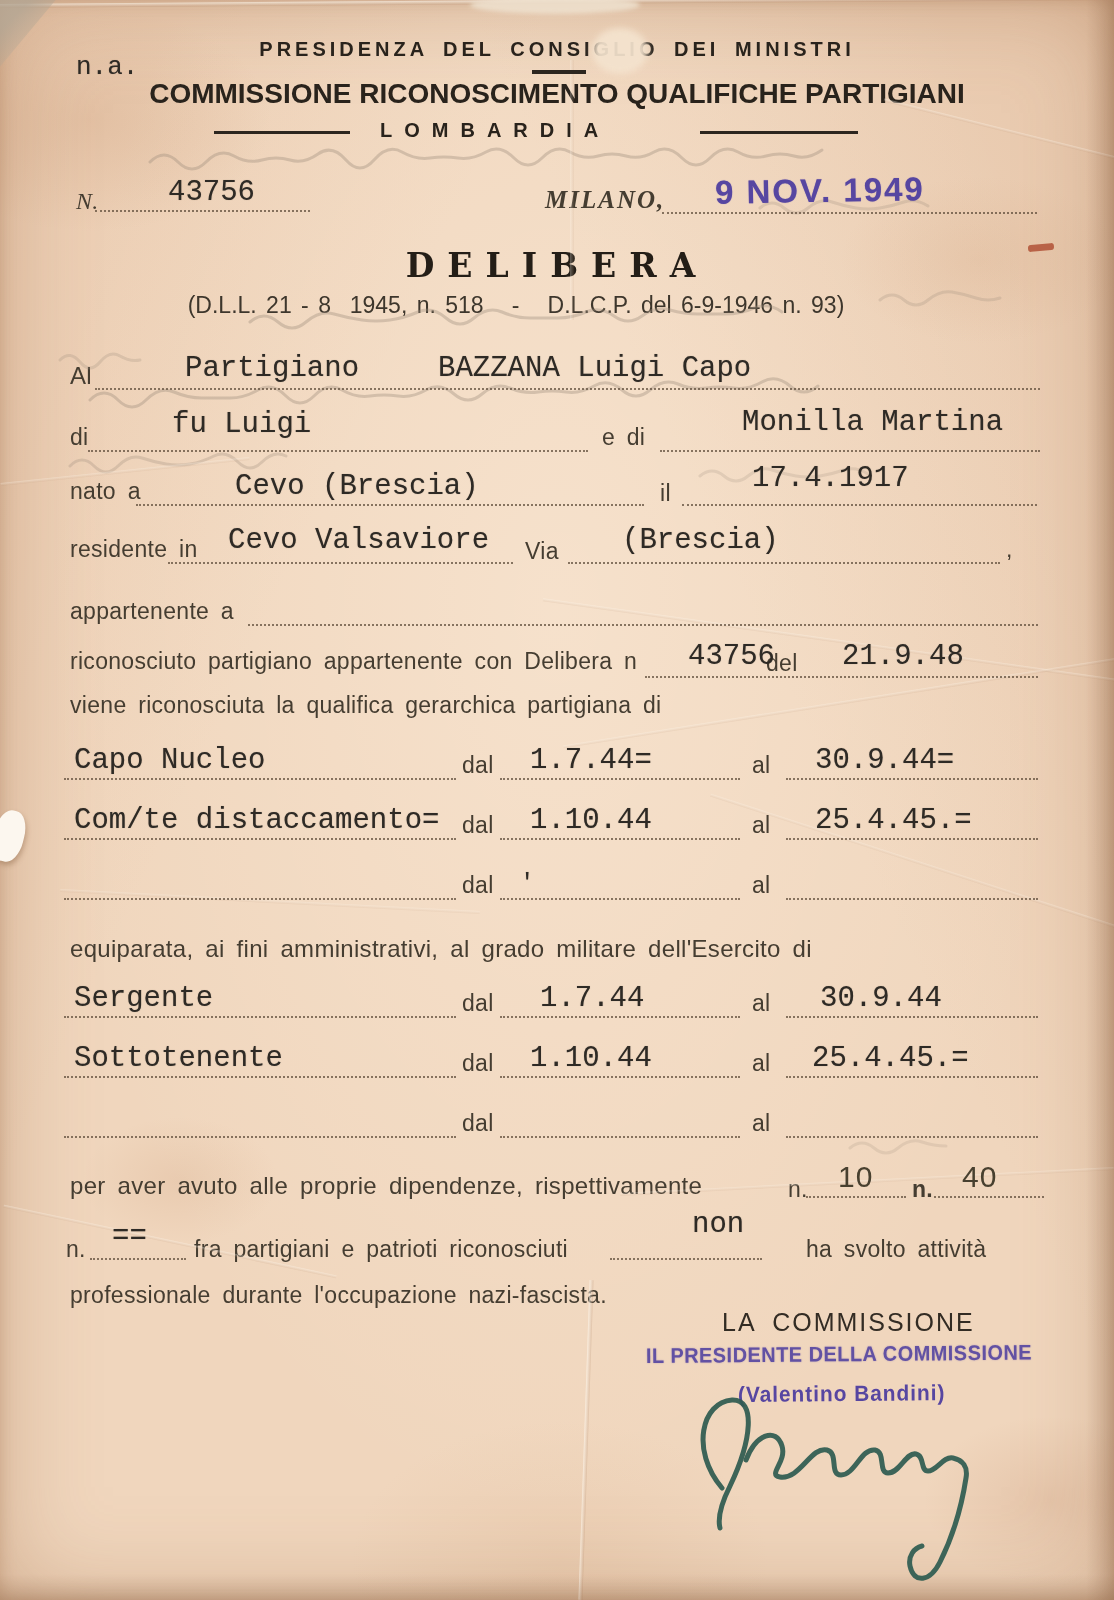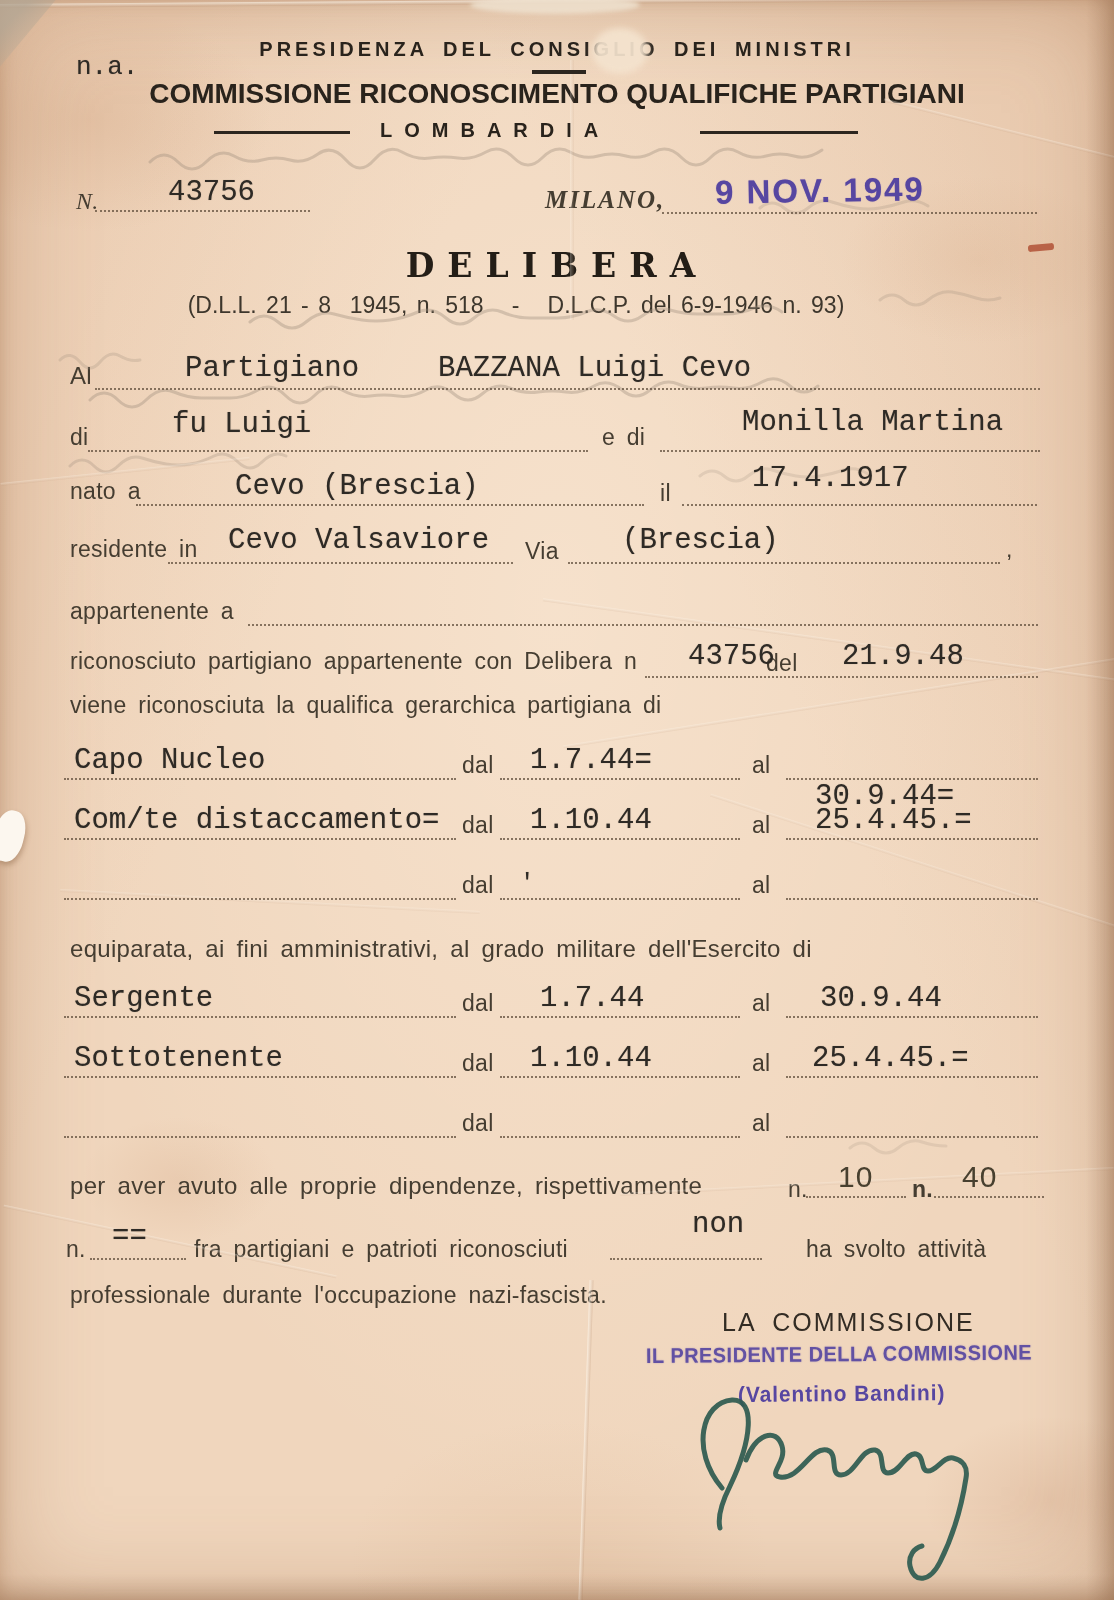--- a/index.html
+++ b/index.html
@@ -90,21 +90,21 @@
   <div class="dots" style="left:662px;top:212px;width:375px;"></div>
   <div class="stamp datestamp" style="left:715px;top:172px;">9 NOV. 1949</div>
   <div class="tear" style="left:1028px;top:244px;width:26px;height:7px;background:#b05136;border-radius:3px;transform:rotate(-5deg);opacity:.85"></div>
 
   <div class="title" style="left:0;top:246px;">DELIBERA</div>
   <div class="sub" style="left:0;top:292px;">(D.L.L. 21 - 8  1945, n. 518   -   D.L.C.P. del 6-9-1946 n. 93)</div>
 
   <div class="lbl" style="left:70px;top:362px;font-size:24px;">Al</div>
   <div class="dots" style="left:95px;top:388px;width:945px;"></div>
   <div class="typed" style="left:185px;top:352px;">Partigiano</div>
-  <div class="typed" style="left:438px;top:352px;">BAZZANA Luigi Cevo</div>
+  <div class="typed" style="left:438px;top:352px;">BAZZANA Luigi Capo</div>
 
   <div class="lbl" style="left:70px;top:424px;">di</div>
   <div class="dots" style="left:88px;top:450px;width:500px;"></div>
   <div class="typed" style="left:172px;top:408px;">fu Luigi</div>
   <div class="lbl" style="left:602px;top:424px;">e di</div>
   <div class="dots" style="left:660px;top:450px;width:380px;"></div>
   <div class="typed" style="left:742px;top:406px;">Monilla Martina</div>
 
   <div class="lbl" style="left:70px;top:478px;">nato a</div>
   <div class="dots" style="left:136px;top:504px;width:508px;"></div>
@@ -132,21 +132,21 @@
   <div class="lbl" style="left:70px;top:692px;">viene riconosciuta la qualifica gerarchica partigiana di</div>
 
   <div>
     <div class="typed" style="left:74px;top:744px;">Capo Nucleo</div>
     <div class="dots" style="left:64px;top:778px;width:392px;"></div>
     <div class="lbl" style="left:462px;top:752px;">dal</div>
     <div class="dots" style="left:500px;top:778px;width:240px;"></div>
     <div class="typed" style="left:530px;top:744px;">1.7.44=</div>
     <div class="lbl" style="left:752px;top:752px;">al</div>
     <div class="dots" style="left:786px;top:778px;width:252px;"></div>
-    <div class="typed" style="left:815px;top:744px;margin-top:36px;">30.9.44=</div>
+    <div class="typed" style="left:815px;top:744px;">30.9.44=</div>
   </div>
   <div>
     <div class="typed" style="left:74px;top:804px;">Com/te distaccamento=</div>
     <div class="dots" style="left:64px;top:838px;width:392px;"></div>
     <div class="lbl" style="left:462px;top:812px;">dal</div>
     <div class="dots" style="left:500px;top:838px;width:240px;"></div>
     <div class="typed" style="left:530px;top:804px;">1.10.44</div>
     <div class="lbl" style="left:752px;top:812px;">al</div>
     <div class="dots" style="left:786px;top:838px;width:252px;"></div>
     <div class="typed" style="left:815px;top:804px;">25.4.45.=</div>

